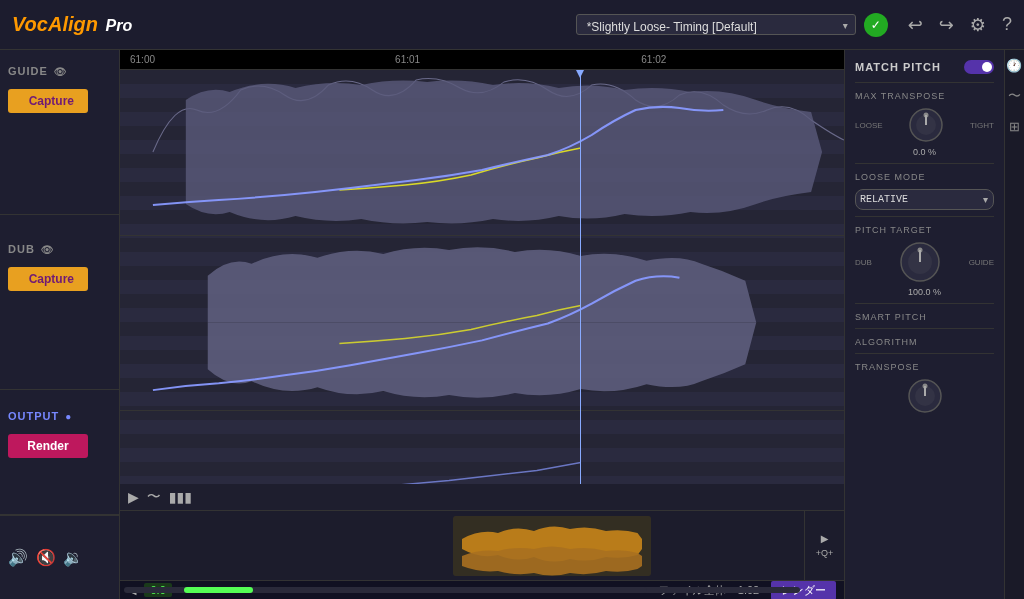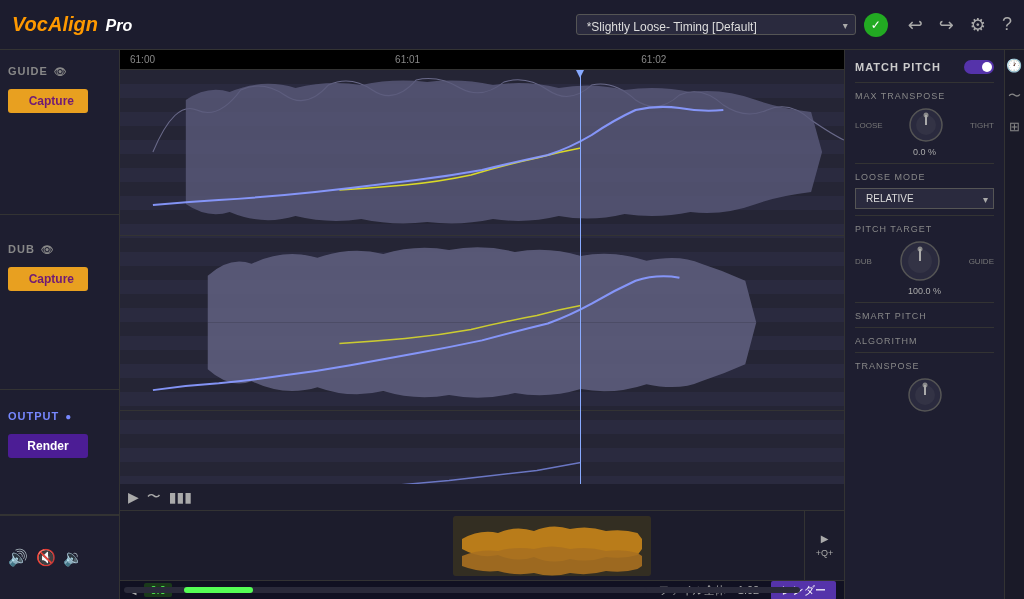--- a/index.html
+++ b/index.html
@@ -119,21 +119,21 @@
       padding: 5px 14px;
       border-radius: 3px;
       font-size: 12px;
       cursor: pointer;
       font-weight: bold;
       width: 80px;
       margin-top: 4px;
       text-align: right;
     }
     .render-btn {
-      background: #4c1d95;
+      background: #be185d;
       color: #fff;
       border: none;
       padding: 5px 14px;
       border-radius: 3px;
       font-size: 12px;
       cursor: pointer;
       font-weight: bold;
       width: 80px;
       margin-top: 4px;
     }
@@ -393,25 +393,26 @@
       text-align: center;
       margin-top: 2px;
     }
 
     
     .panel-select {
       background: #2a2a3e;
       border: 1px solid #555;
       color: #ddd;
       font-size: 10px;
-      padding: 4px 10px;
-      border-radius: 0;
+      padding: 4px 4px;
+      border-radius: 8px;
       width: 100%;
       cursor: pointer;
       appearance: none;
+      font-family: Liberation Mono, monospace;
     }
     .select-wrapper {
       position: relative;
       margin-bottom: 4px;
     }
     .select-wrapper::after {
       content: '▾';
       position: absolute;
       right: 6px;
       top: 50%;

